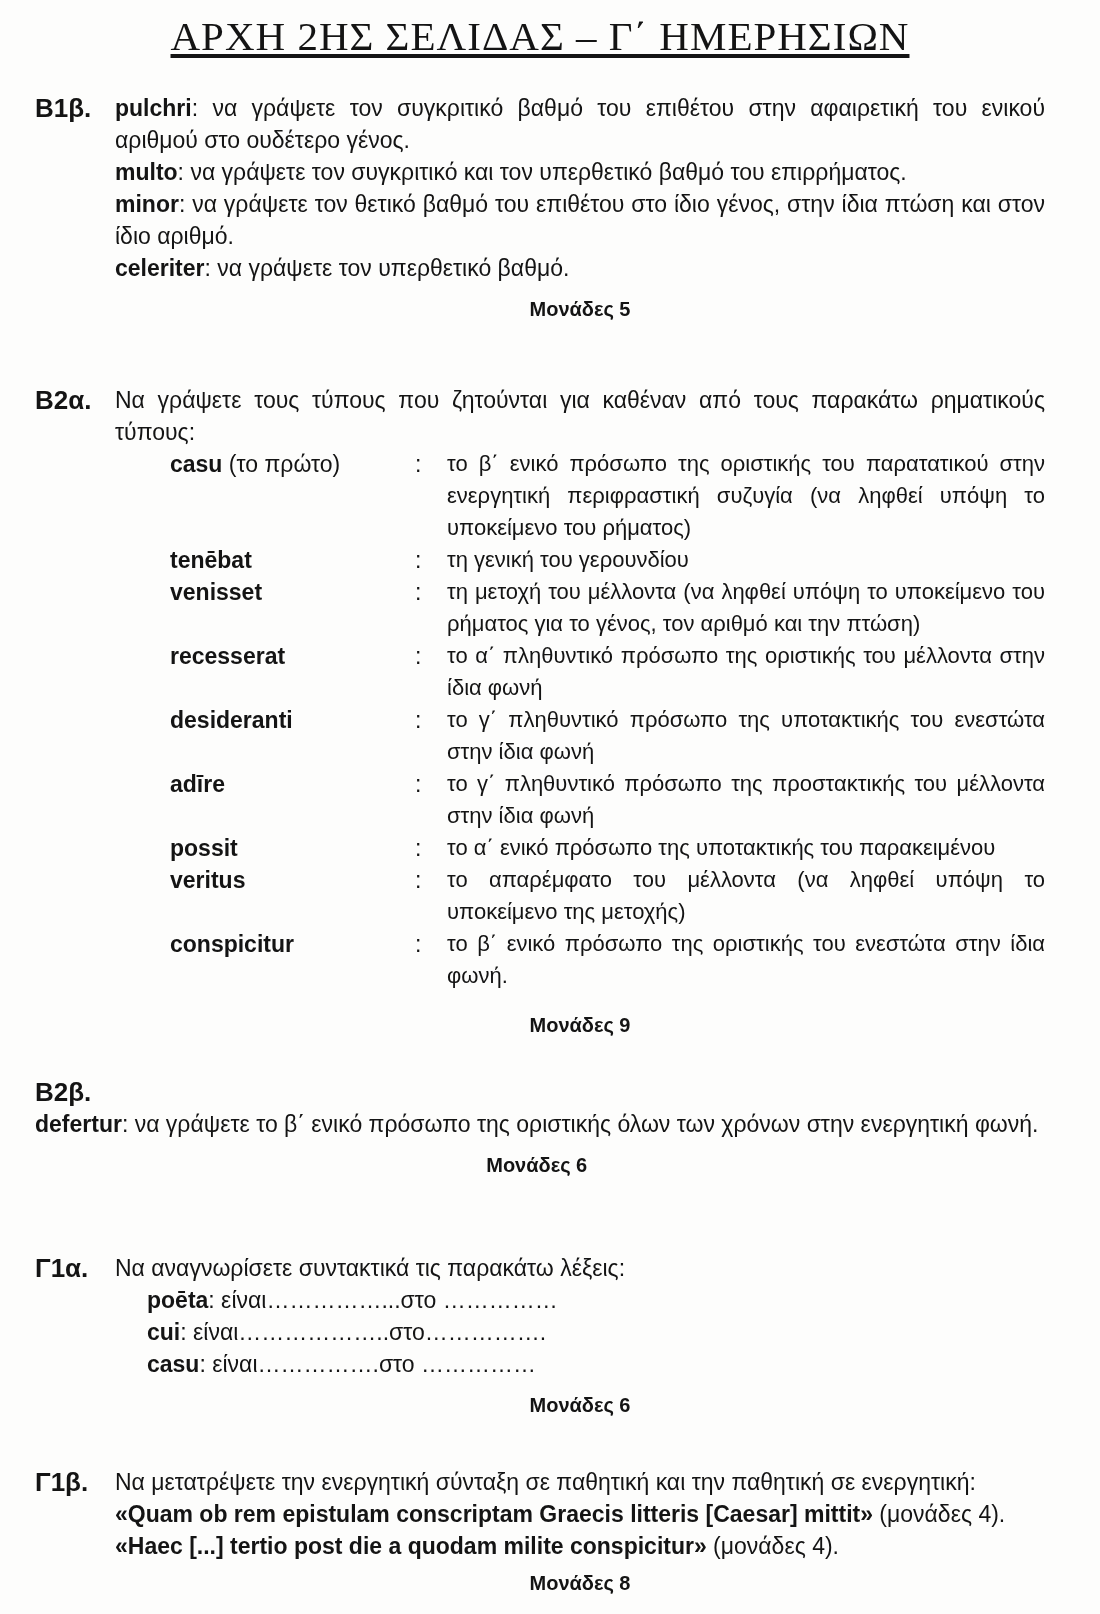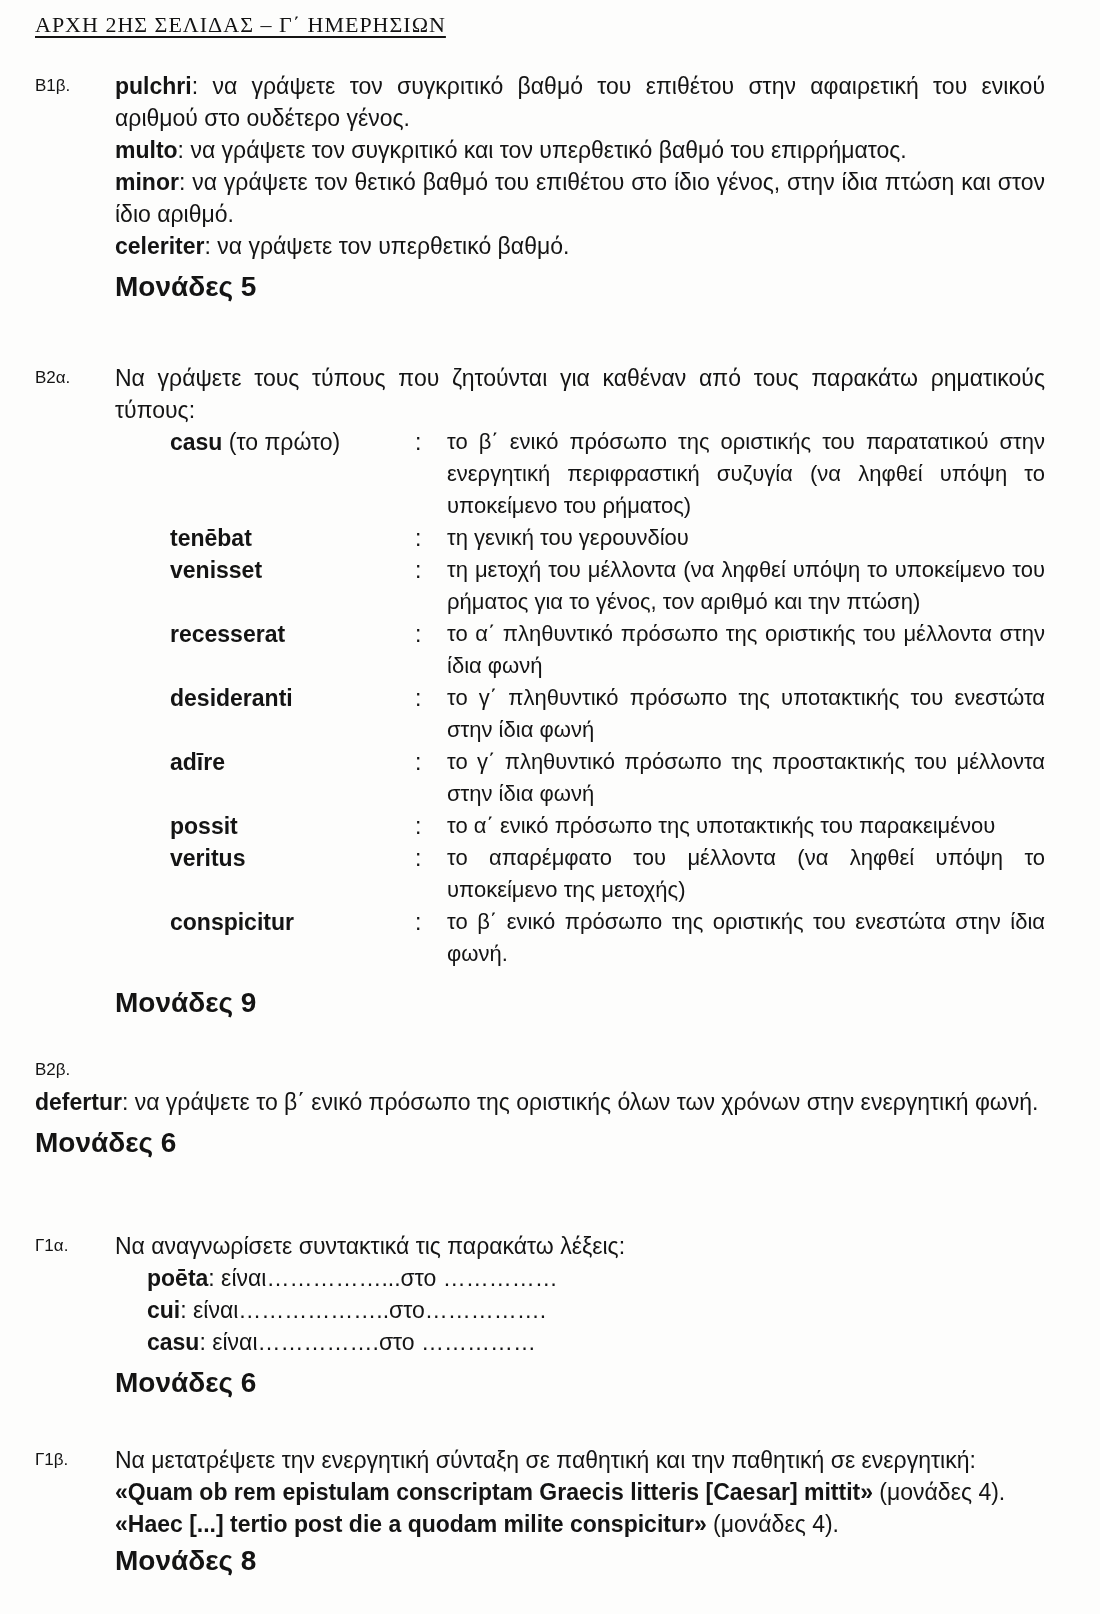--- a/index.html
+++ b/index.html
@@ -10,45 +10,46 @@
     height:1614px;
     margin:0 auto;
     background:#fdfdfc;
     color:#141414;
     font-family:"Liberation Sans", sans-serif;
     padding:10px 55px 0 35px;
     overflow:hidden;
   }
   .page-header {
     font-family:"Liberation Serif", serif;
-    font-size:22px;
+    font-size:41px;
     letter-spacing:1px;
+    text-align:center;
     margin:2px 0 0 0;
   }
   .page-header span { text-decoration:underline; text-underline-offset:4px; }
   .section { display:flex; align-items:flex-start; }
   .sec-label {
     width:80px;
     flex-shrink:0;
-    font-weight:normal;
-    font-size:17px;
+    font-weight:bold;
+    font-size:26px;
     line-height:32px;
   }
   .sec-body {
     flex:1;
     font-size:23px;
     line-height:32px;
     text-align:justify;
   }
   .sec-body p { text-align:justify; }
   b, .bold { font-weight:bold; }
   .points {
-    text-align:left;
+    text-align:center;
     font-weight:bold;
-    font-size:28px;
+    font-size:20px;
     line-height:30px;
   }
   
   .sect-b1b { margin-top:32px; }
   
   .sect-b2a { margin-top:60px; }
   .vlist { margin-top:0; }
   .vrow { display:flex; align-items:flex-start; }
   .vterm {
     margin-left:55px;

